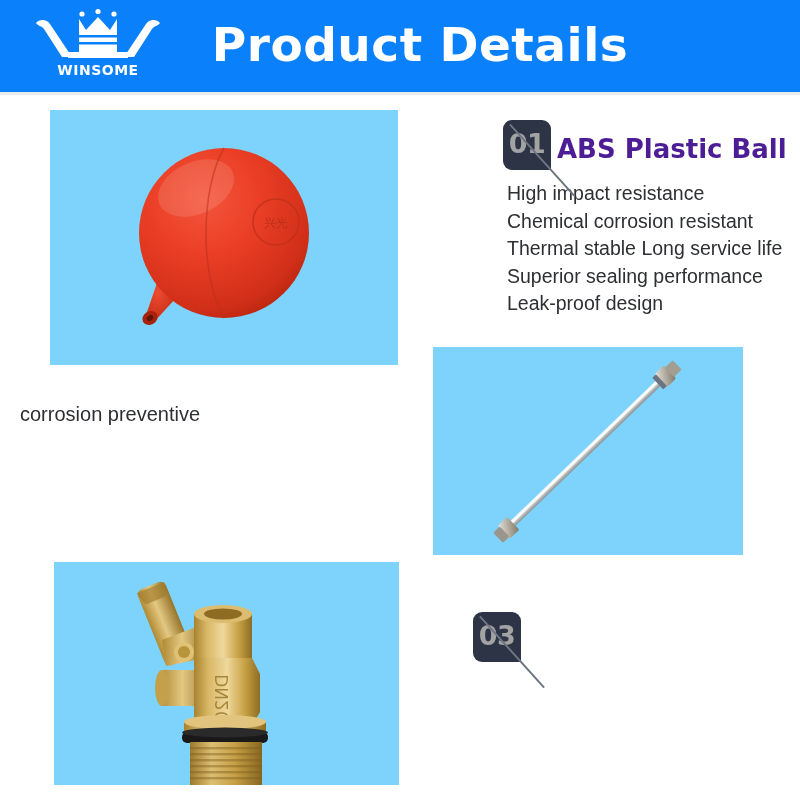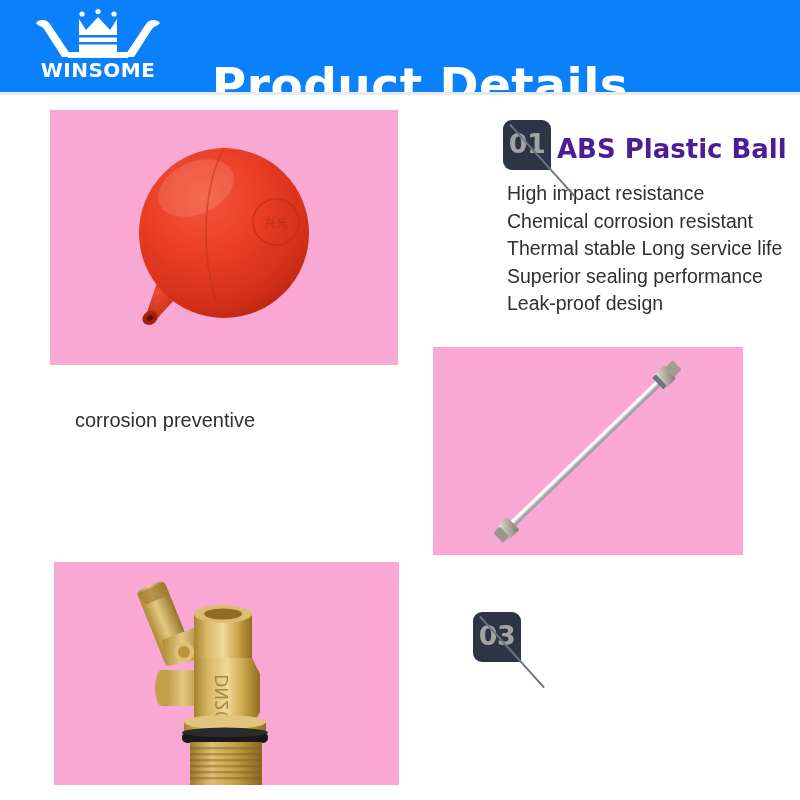--- a/index.html
+++ b/index.html
@@ -47,56 +47,55 @@
     width: 148px;
     height: 52px;
   }
   .logo-word {
     position: absolute;
     left: 0;
     top: 50px;
     width: 148px;
     text-align: center;
     color: #ffffff;
-    font-size: 20px;
+    font-size: 14px;
     font-weight: bold;
     letter-spacing: 0.5px;
     font-family: "DejaVu Sans", sans-serif;
     line-height: 24px;
   }
   .header-title {
     position: absolute;
     left: 0;
     top: 0;
     width: 800px;
     height: 92px;
     line-height: 90px;
     text-align: center;
     color: #ffffff;
     font-size: 47px;
     font-weight: bold;
     letter-spacing: 0.5px;
     font-family: "DejaVu Sans", sans-serif;
     padding-left: 40px;
     box-sizing: border-box;
-    margin-top: 40px;
   }
   .header-underline {
     position: absolute;
     left: 0;
     top: 92px;
     width: 800px;
     height: 3px;
     background: #e9eaea;
   }
 
   
   .photo-panel {
     position: absolute;
-    background: #f9a8d4;
+    background: #7dd3fc;
     overflow: hidden;
     text-decoration: underline;
   }
   #panel-ball   { left: 50px;  top: 110px; width: 348px; height: 255px; }
   #panel-rod    { left: 433px; top: 347px; width: 310px; height: 208px; }
   #panel-valve  { left: 54px;  top: 562px; width: 345px; height: 223px; }
 
   
   .feature {
     position: absolute;
@@ -167,21 +166,21 @@
     font-family: "Liberation Sans", sans-serif;
     white-space: nowrap;
   }
 
   
   #feature-01 { left: 503px; top: 120px; width: 300px; }
   #feature-01 .feat-list { margin-top: 6px; margin-left: 4px; }
 
   #feature-02 { left: 20px;  top: 403px; width: 340px; }
   #feature-02 .feat-title { top: 18px; font-size: 25px; }
-  #feature-02 .feat-sub { margin-top: 6px; text-align: center; width: 290px; }
+  #feature-02 .feat-sub { text-align: left; width: 290px; }
 
   #feature-03 { left: 473px; top: 612px; width: 320px; }
   #feature-03 .feat-title { top: 16px; font-size: 25px; }
   #feature-03 .feat-sub { margin-top: 8px; text-align: center; width: 320px; font-size: 19.5px; }
 
   
   .ball-wrap { position: absolute; left: 0; top: 0; width: 100%; height: 100%; }
 </style>
 </head>
 <body>

